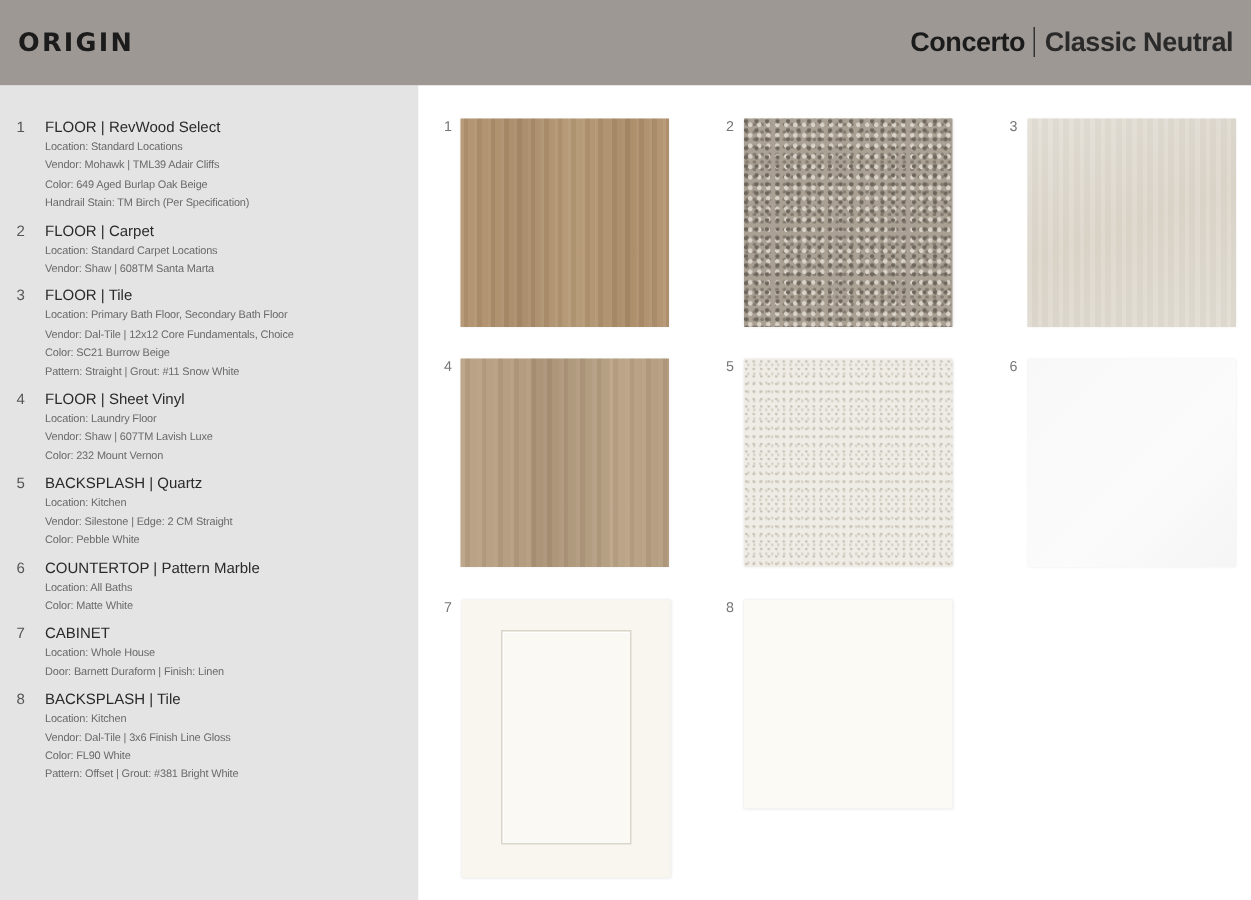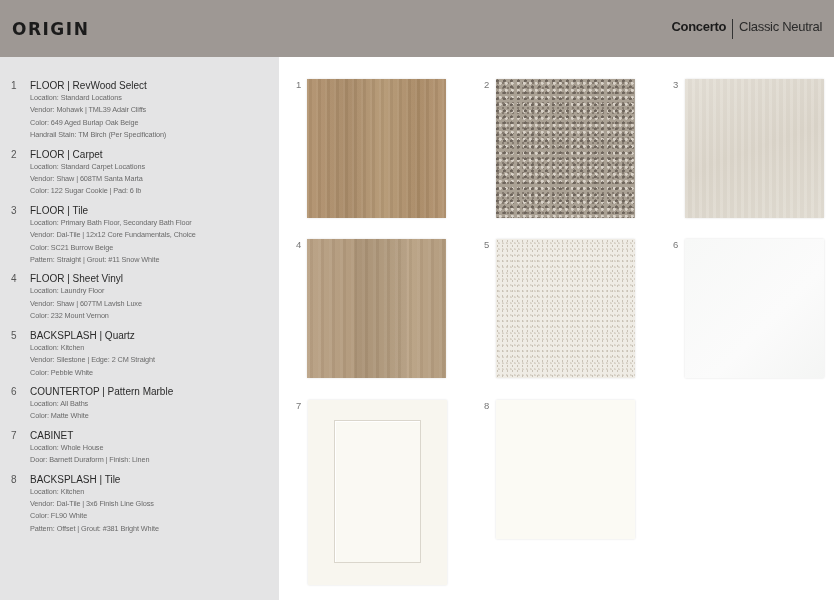--- a/index.html
+++ b/index.html
@@ -9,24 +9,24 @@
     .header {
       position: absolute; left: 0; top: 0; width: 834px; height: 57px;
       background: #9e9894;
       display: flex; align-items: center; justify-content: space-between;
       padding: 0 12px 0 12px;
     }
     .brand {
       font-family: "DejaVu Sans", sans-serif;
       font-weight: bold; font-size: 17px; letter-spacing: 1.5px; color: #1b1b1b;
     }
-    .title { font-size: 13px; color: #1b1b1b; display: flex; align-items: flex-start; }
+    .title { font-size: 18px; color: #1b1b1b; display: flex; align-items: flex-start; }
     .title .collection { font-weight: bold; letter-spacing: -0.3px; }
     .title .sep { display: inline-block; width: 1px; height: 20px; background: #333; margin: 0 6px; }
-    .title .scheme { font-weight: normal; color: #2a2a2a; letter-spacing: -0.3px; }
+    .title .scheme { font-weight: bold; color: #2a2a2a; letter-spacing: -0.3px; }
 
     .sidebar {
       position: absolute; left: 0; top: 57px; width: 279px; height: 543px;
       background: #e4e4e5; padding-top: 22px;
     }
     .spec {
       position: relative; padding-left: 30px; margin-bottom: 6px;
     }
     .spec .num {
       position: absolute; left: 11px; top: 1px; font-size: 10px; color: #555;
@@ -100,21 +100,20 @@
     <div class="line">Location: Standard Locations</div>
     <div class="line">Vendor: Mohawk | TML39 Adair Cliffs</div>
     <div class="line">Color: 649 Aged Burlap Oak Beige</div>
     <div class="line">Handrail Stain: TM Birch (Per Specification)</div>
   </div>
   <div class="spec">
     <span class="num">2</span>
     <div class="heading">FLOOR | Carpet</div>
     <div class="line">Location: Standard Carpet Locations</div>
     <div class="line">Vendor: Shaw | 608TM Santa Marta</div>
-    <div class="line">Color: 122 Sugar Cookie | Pad: 6 lb</div>
   </div>
   <div class="spec">
     <span class="num">3</span>
     <div class="heading">FLOOR | Tile</div>
     <div class="line">Location: Primary Bath Floor, Secondary Bath Floor</div>
     <div class="line">Vendor: Dal-Tile | 12x12 Core Fundamentals, Choice</div>
     <div class="line">Color: SC21 Burrow Beige</div>
     <div class="line">Pattern: Straight | Grout: #11 Snow White</div>
   </div>
   <div class="spec">

